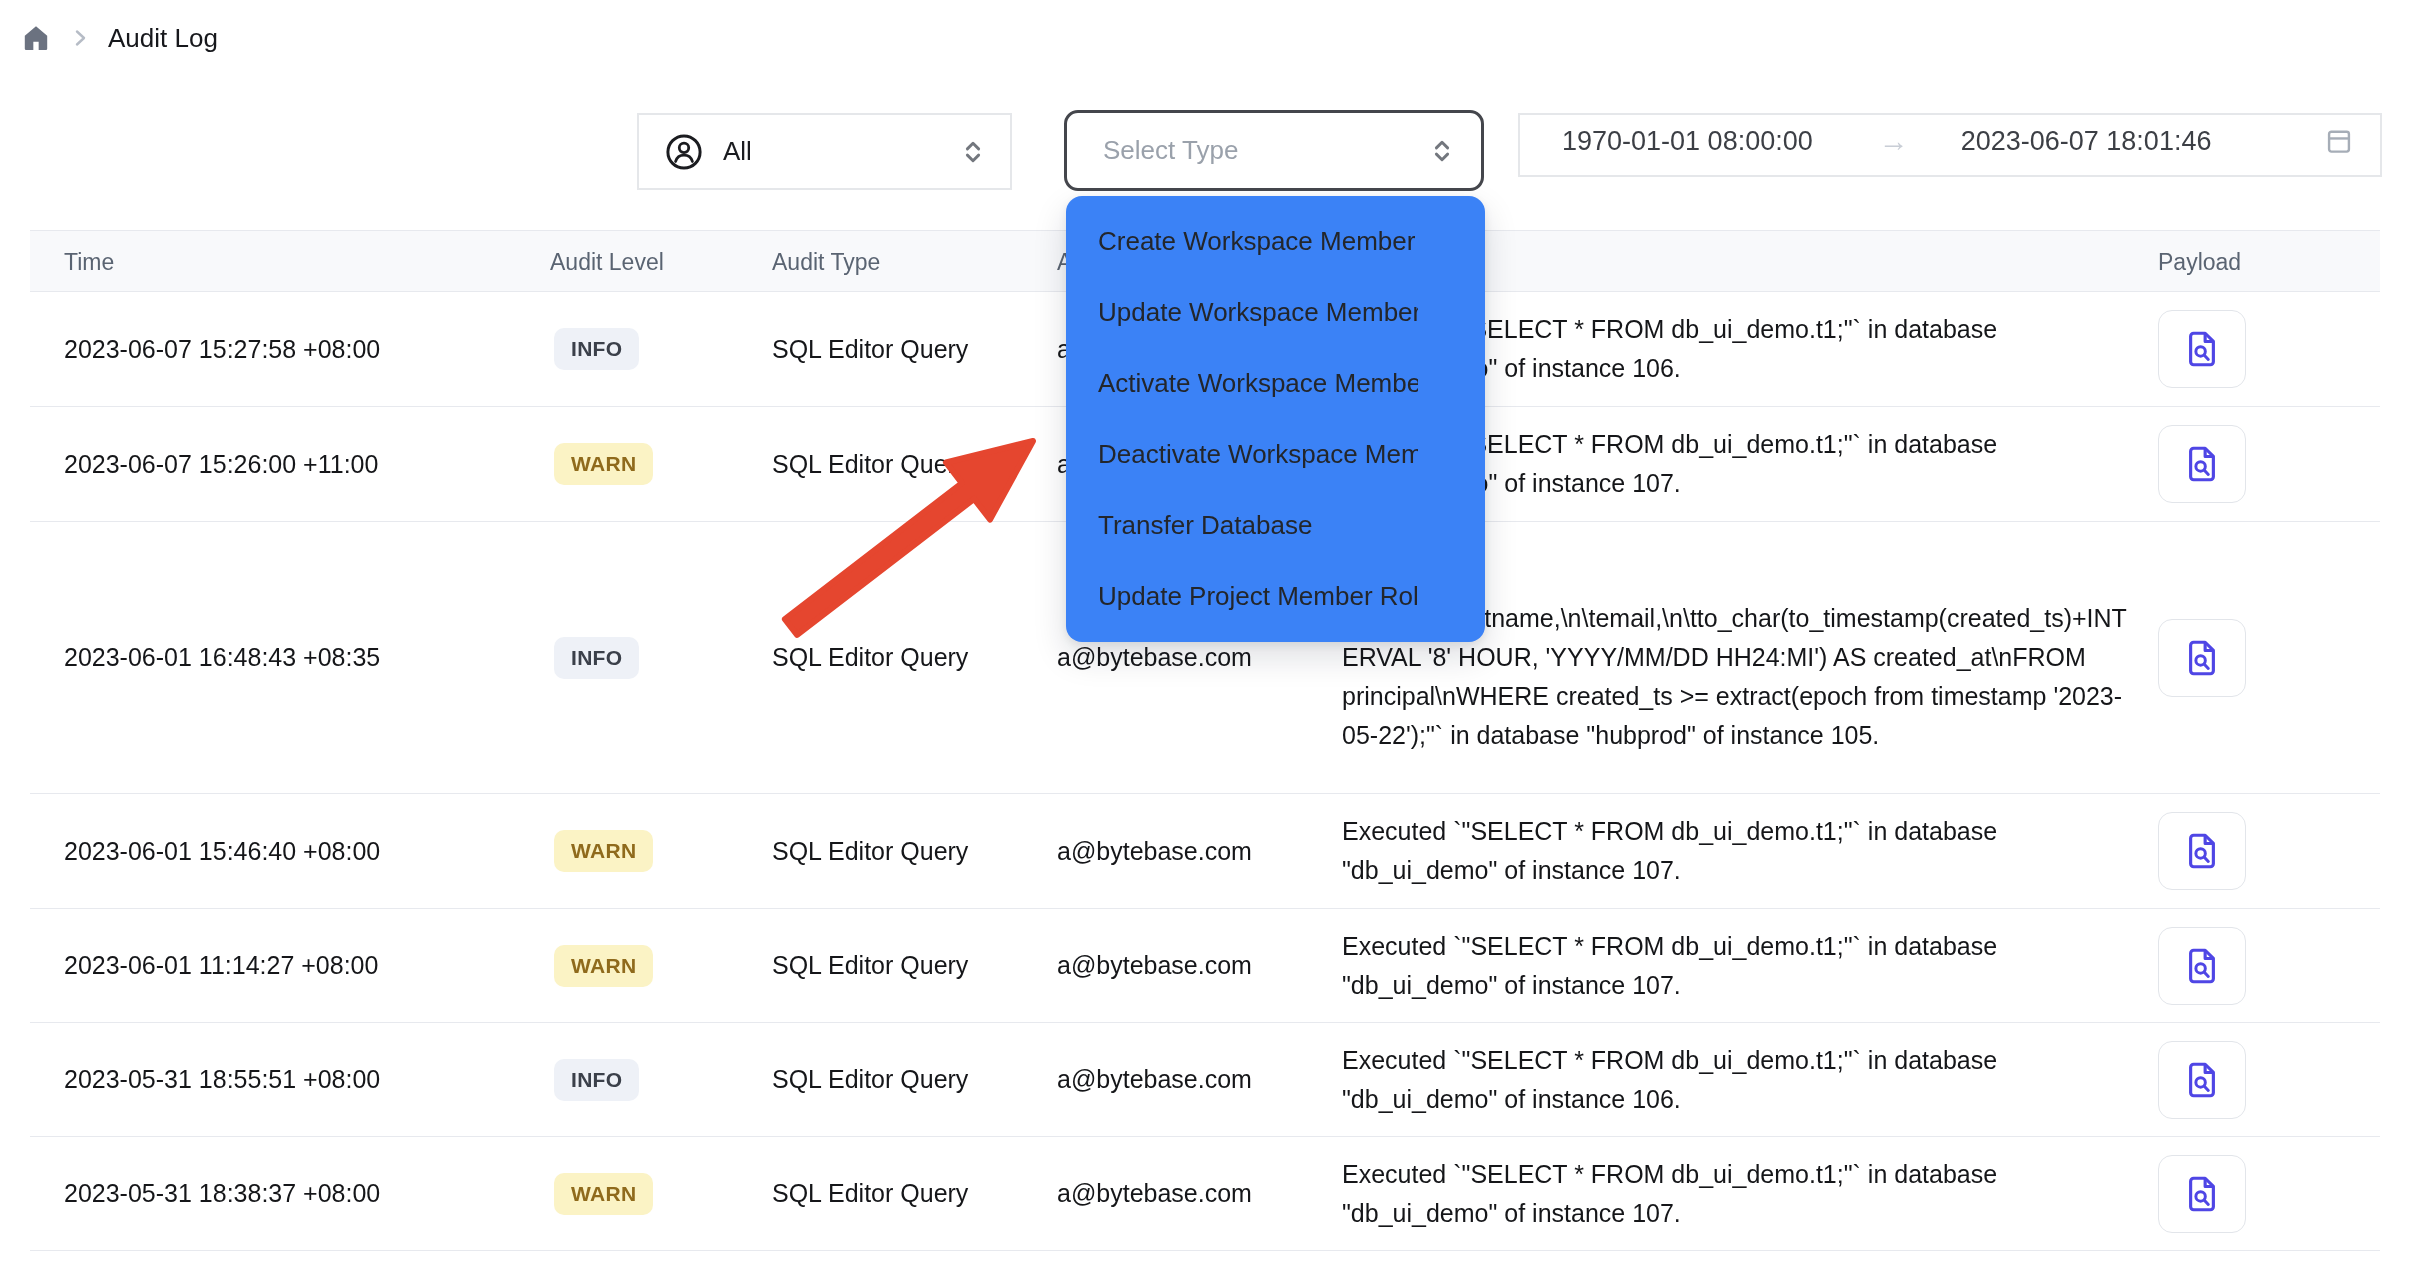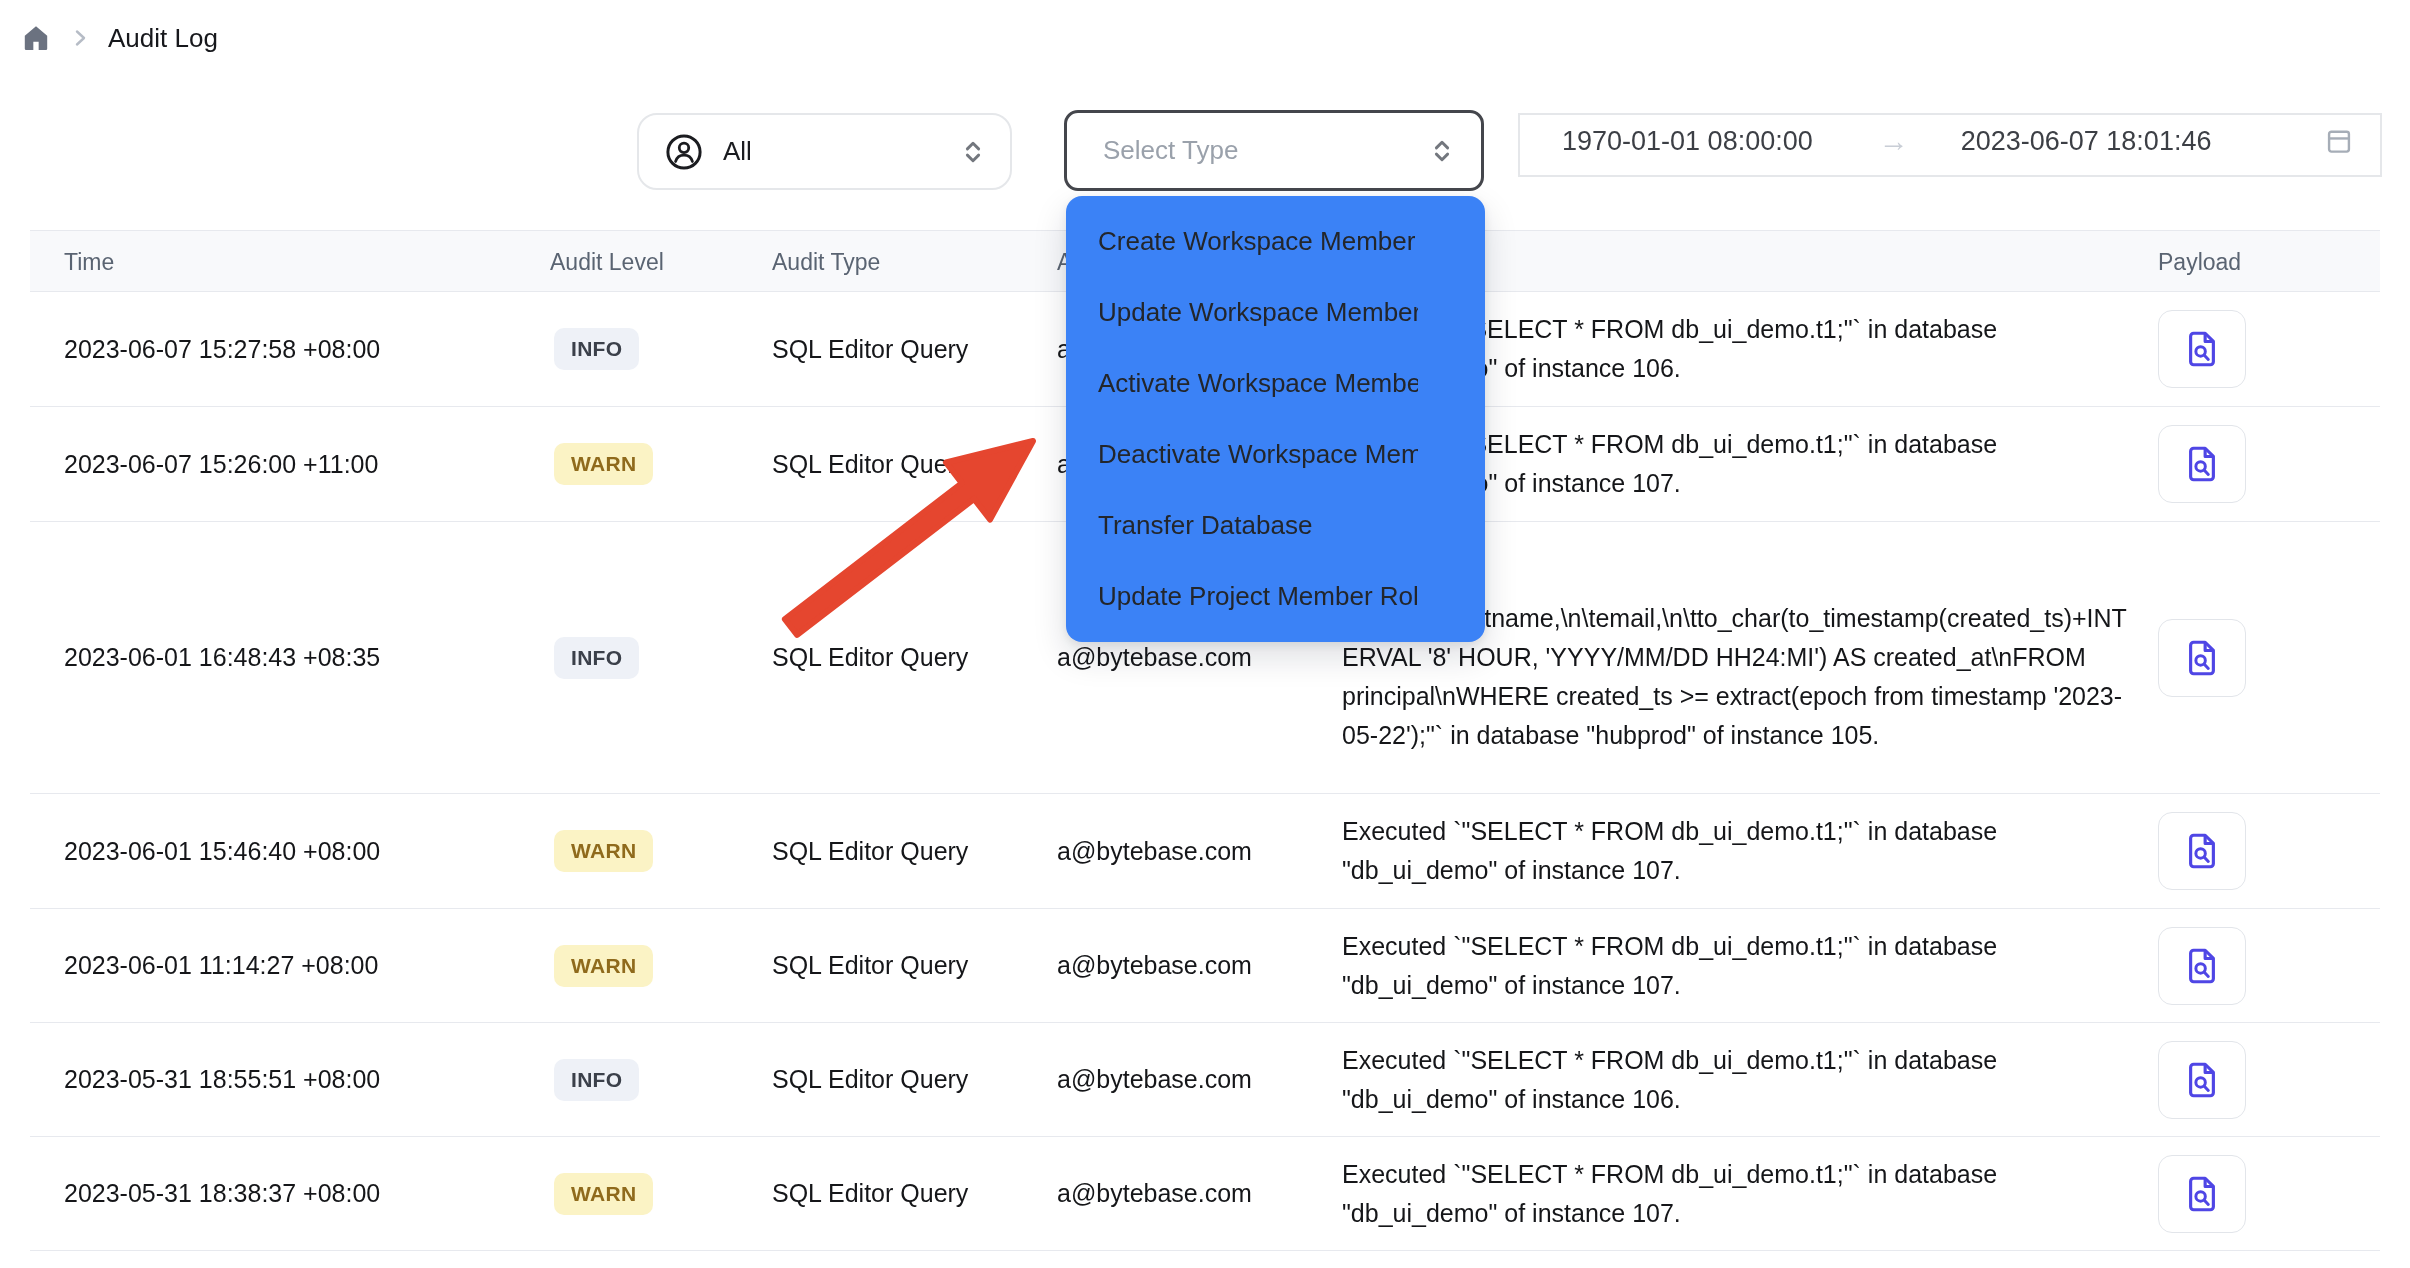--- a/index.html
+++ b/index.html
@@ -6,21 +6,21 @@
   html,body { background:#fff; }
   body { font-family:"Liberation Sans", sans-serif; color:#18181b; }
   #screen { position:relative; width:2410px; height:1268px; background:#fff; overflow:hidden; }
 
   
   .breadcrumb { position:absolute; left:20px; top:22px; display:flex; align-items:center; gap:16px; }
   .crumb-title { font-size:26px; font-weight:500; color:#17181c; }
 
   
   .select-box { position:absolute; background:#fff; display:flex; align-items:center; }
-  .all-select { left:637px; top:113px; width:375px; height:77px; border:2px solid #e5e7ea; border-radius:20px; padding:0 22px 0 24px; }
+  .all-select { left:637px; top:113px; width:375px; height:77px; border:2px solid #e5e7ea; border-radius:0; padding:0 22px 0 24px; }
   .all-select .label { font-size:26px; color:#1b1c20; margin-left:18px; flex:1; }
   .type-select { left:1064px; top:110px; width:420px; height:81px; border:3.5px solid #44464c; border-radius:14px; padding:0 24px 0 36px; z-index:30; }
   .type-select .placeholder { font-size:26px; color:#9aa1ab; flex:1; }
   .date-range { left:1518px; top:113px; width:864px; height:64px; border:2px solid #e5e7ea; border-radius:0; padding:0 24px 8px 42px; }
   .date-range .dt { font-size:27px; color:#3c3f45; }
   .date-range .range-arrow { font-size:30px; color:#c9ced6; margin:0 52px 0 66px; }
   .date-range .spacer { flex:1; }
 
   
   .menu { position:absolute; left:1066px; top:196px; width:419px; height:446px; background:#3b82f6; border-radius:16px; box-shadow:0 14px 34px rgba(15,23,42,.14), 0 3px 8px rgba(15,23,42,.08); z-index:25; padding-top:10px; overflow:hidden; }

